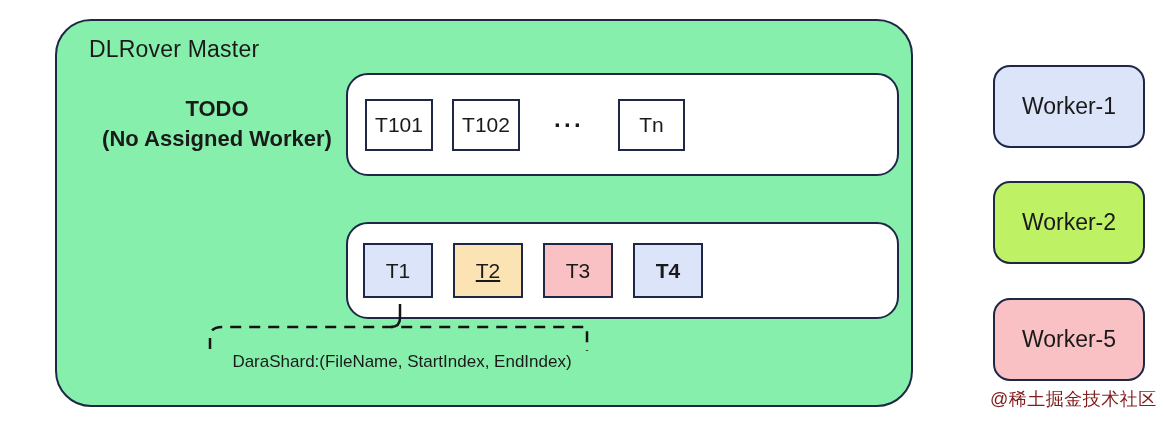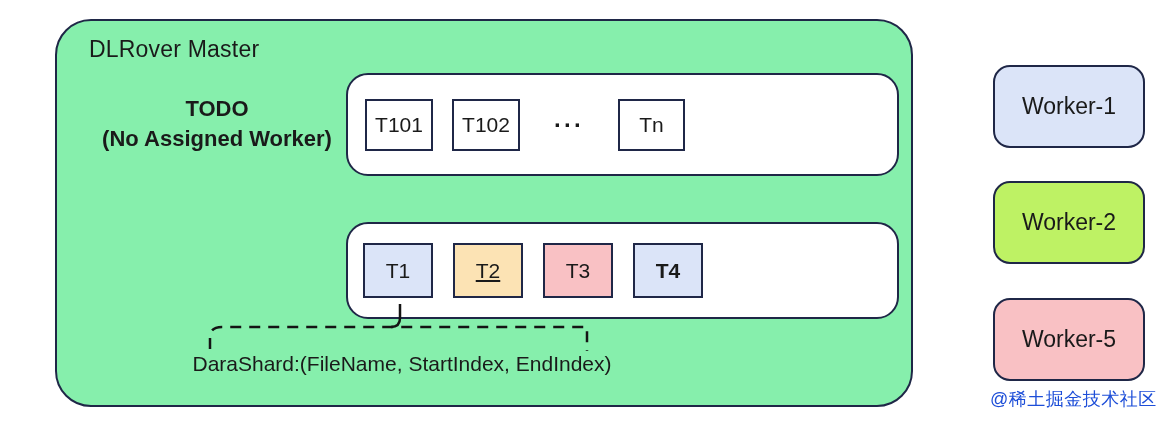--- a/index.html
+++ b/index.html
@@ -25,31 +25,31 @@
   .doing-queue { top:201px; height:97px;  padding-left:15px; gap:20px; }
   .task {
     flex:none; width:68px; height:52px; background:#fff;
     border:2.25px solid #1f2747;
     display:flex; align-items:center; justify-content:center;
     font-size:21px;
   }
   .task-last { width:67px; }
   .ellipsis { flex:none; width:60px; text-align:center; font-weight:700; font-size:24px; letter-spacing:2px; line-height:52px; }
   .doing-task { width:70px; height:55px; }
-  .annotation { position:absolute; left:95px; top:331px; width:500px; text-align:center; font-size:21px; }
+  .annotation { position:absolute; left:95px; top:331px; width:500px; text-align:center; font-size:17px; }
   .overlay { position:absolute; left:0; top:0; width:1164px; height:424px; pointer-events:none; }
   .worker {
     position:absolute; left:993px; width:152px; height:83px;
     border:2.5px solid #1f2747; border-radius:17px;
     display:flex; align-items:center; justify-content:center; font-size:23px;
   }
   .worker-1 { top:65px; }
   .worker-2 { top:181px; }
   .worker-3 { top:298px; }
-  .watermark { position:absolute; left:990px; top:387px; font-size:18px; color:#1d4ed8; letter-spacing:0.5px; }
+  .watermark { position:absolute; left:990px; top:387px; font-size:18px; color:#7f1d1d; letter-spacing:0.5px; }
 </style>
 </head>
 <body>
 
 <div class="canvas">
 
   <div class="master">
     <div class="master-title">DLRover Master</div>
 
     <div class="section-label todo-label">

